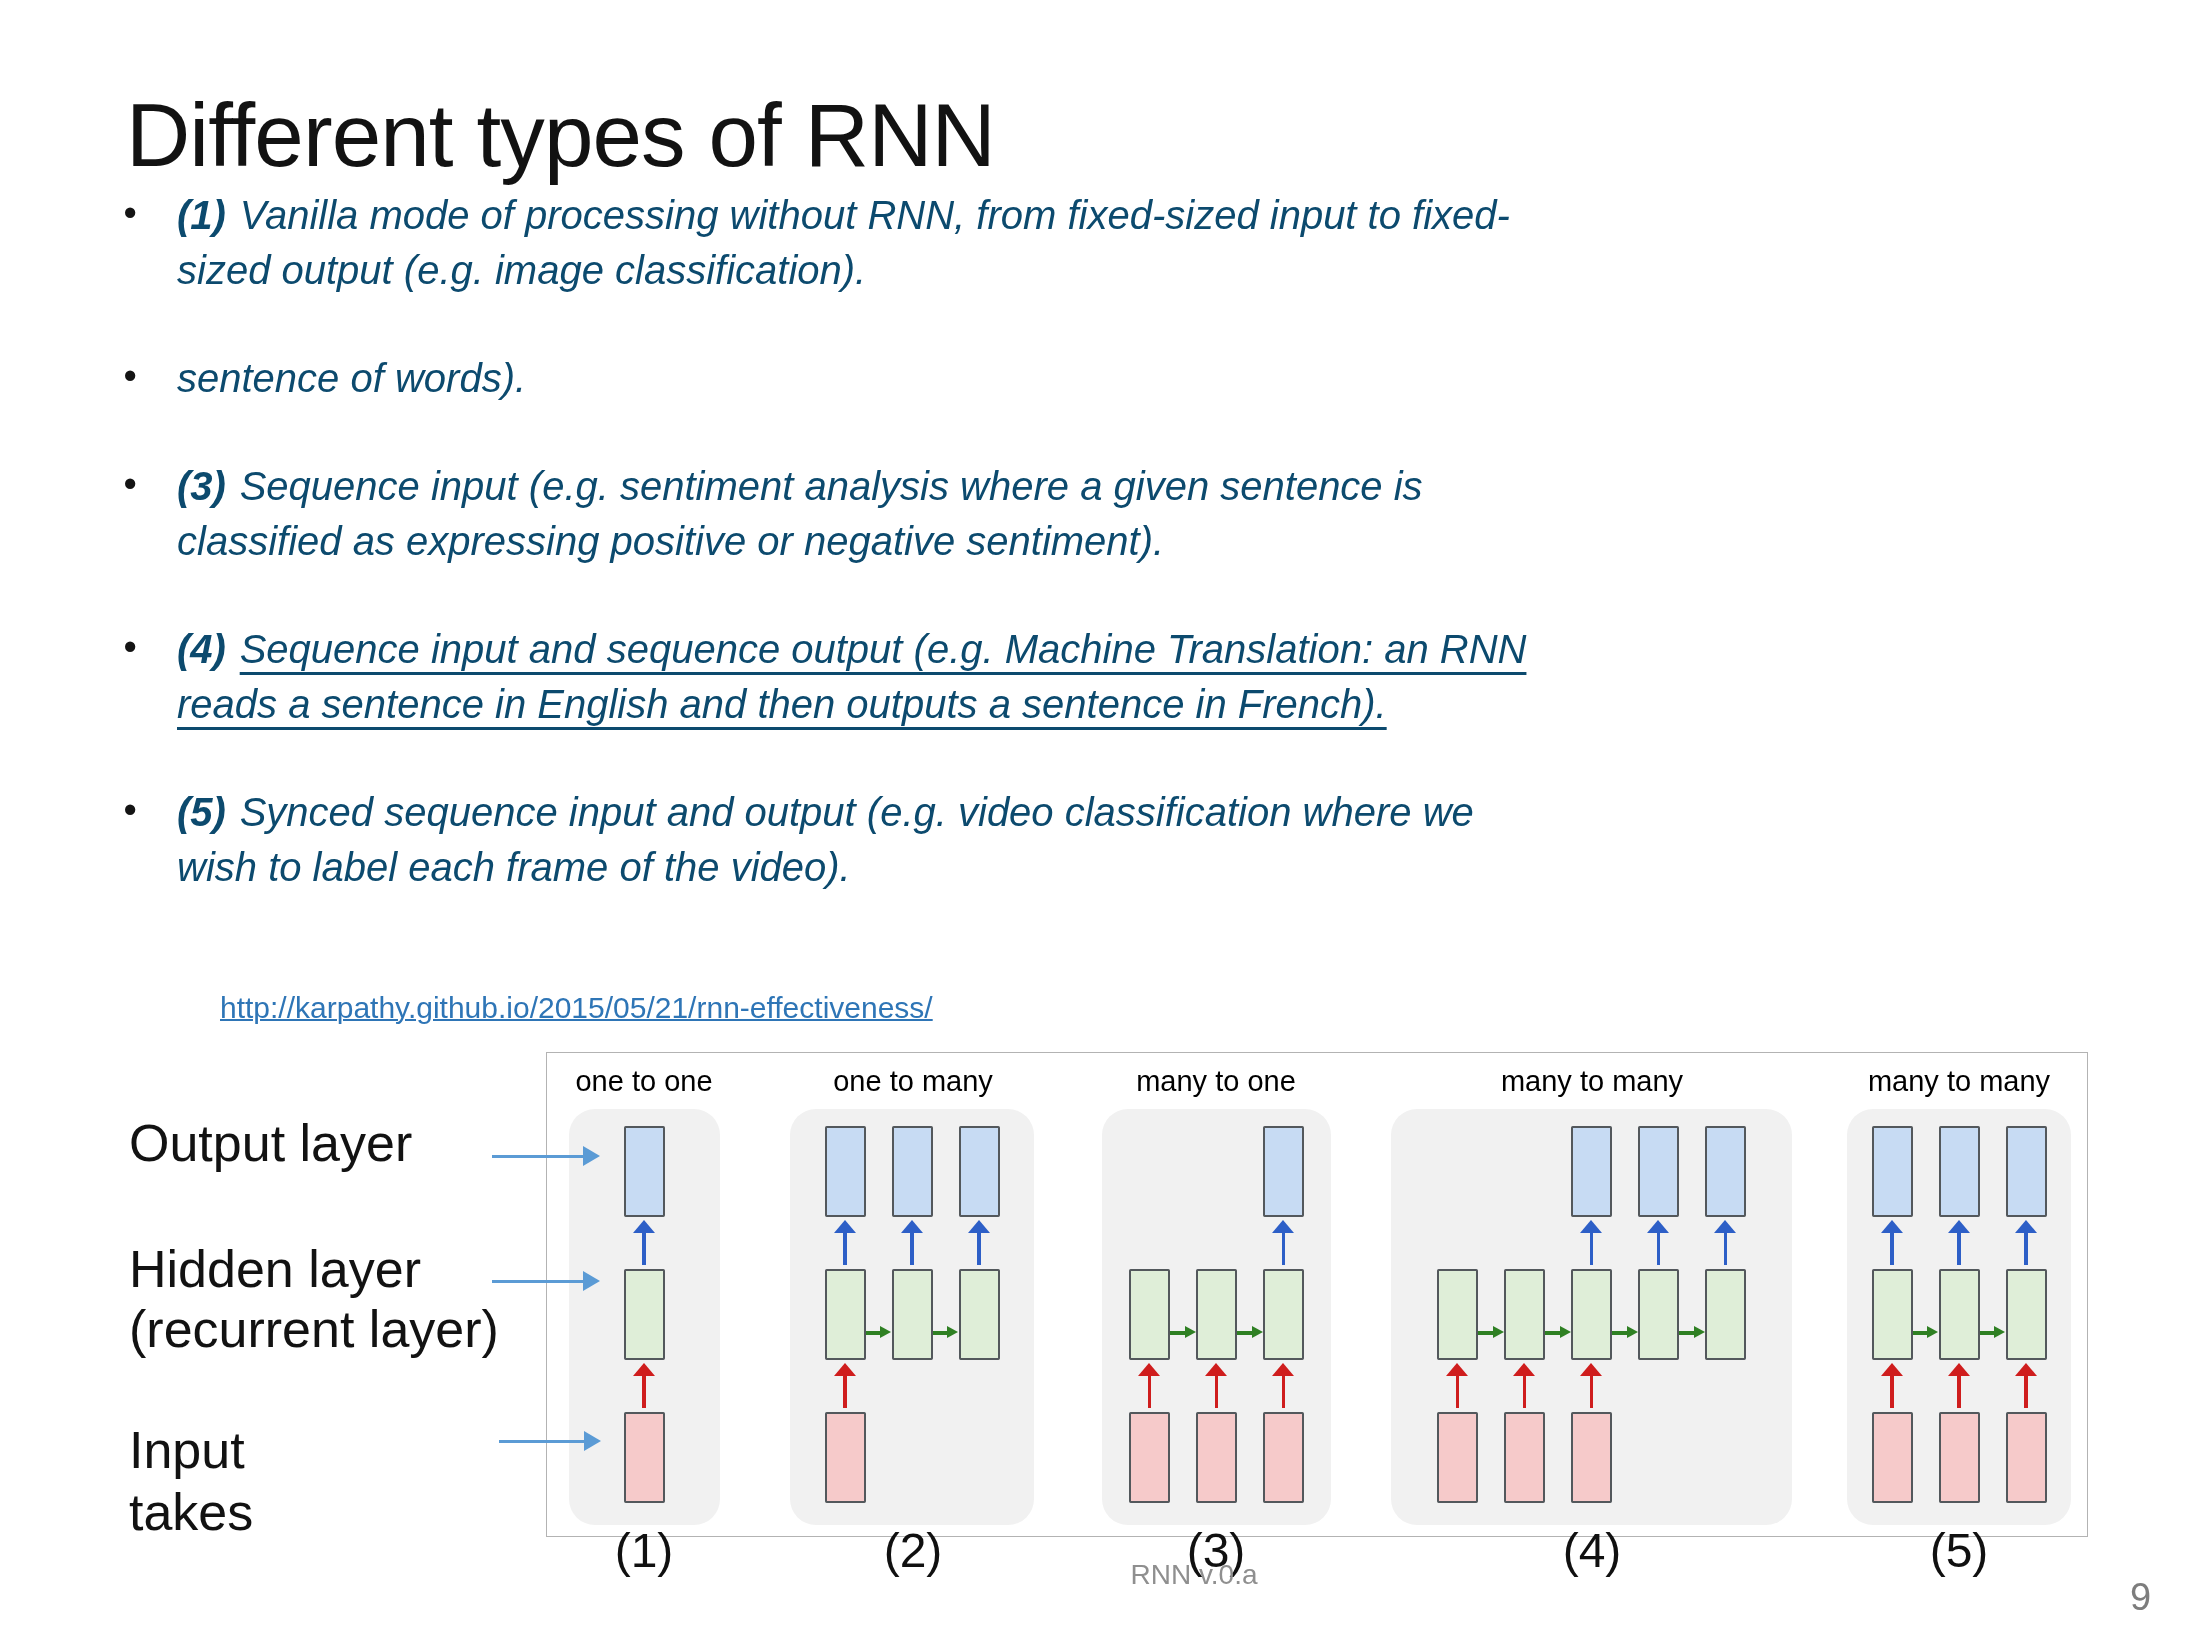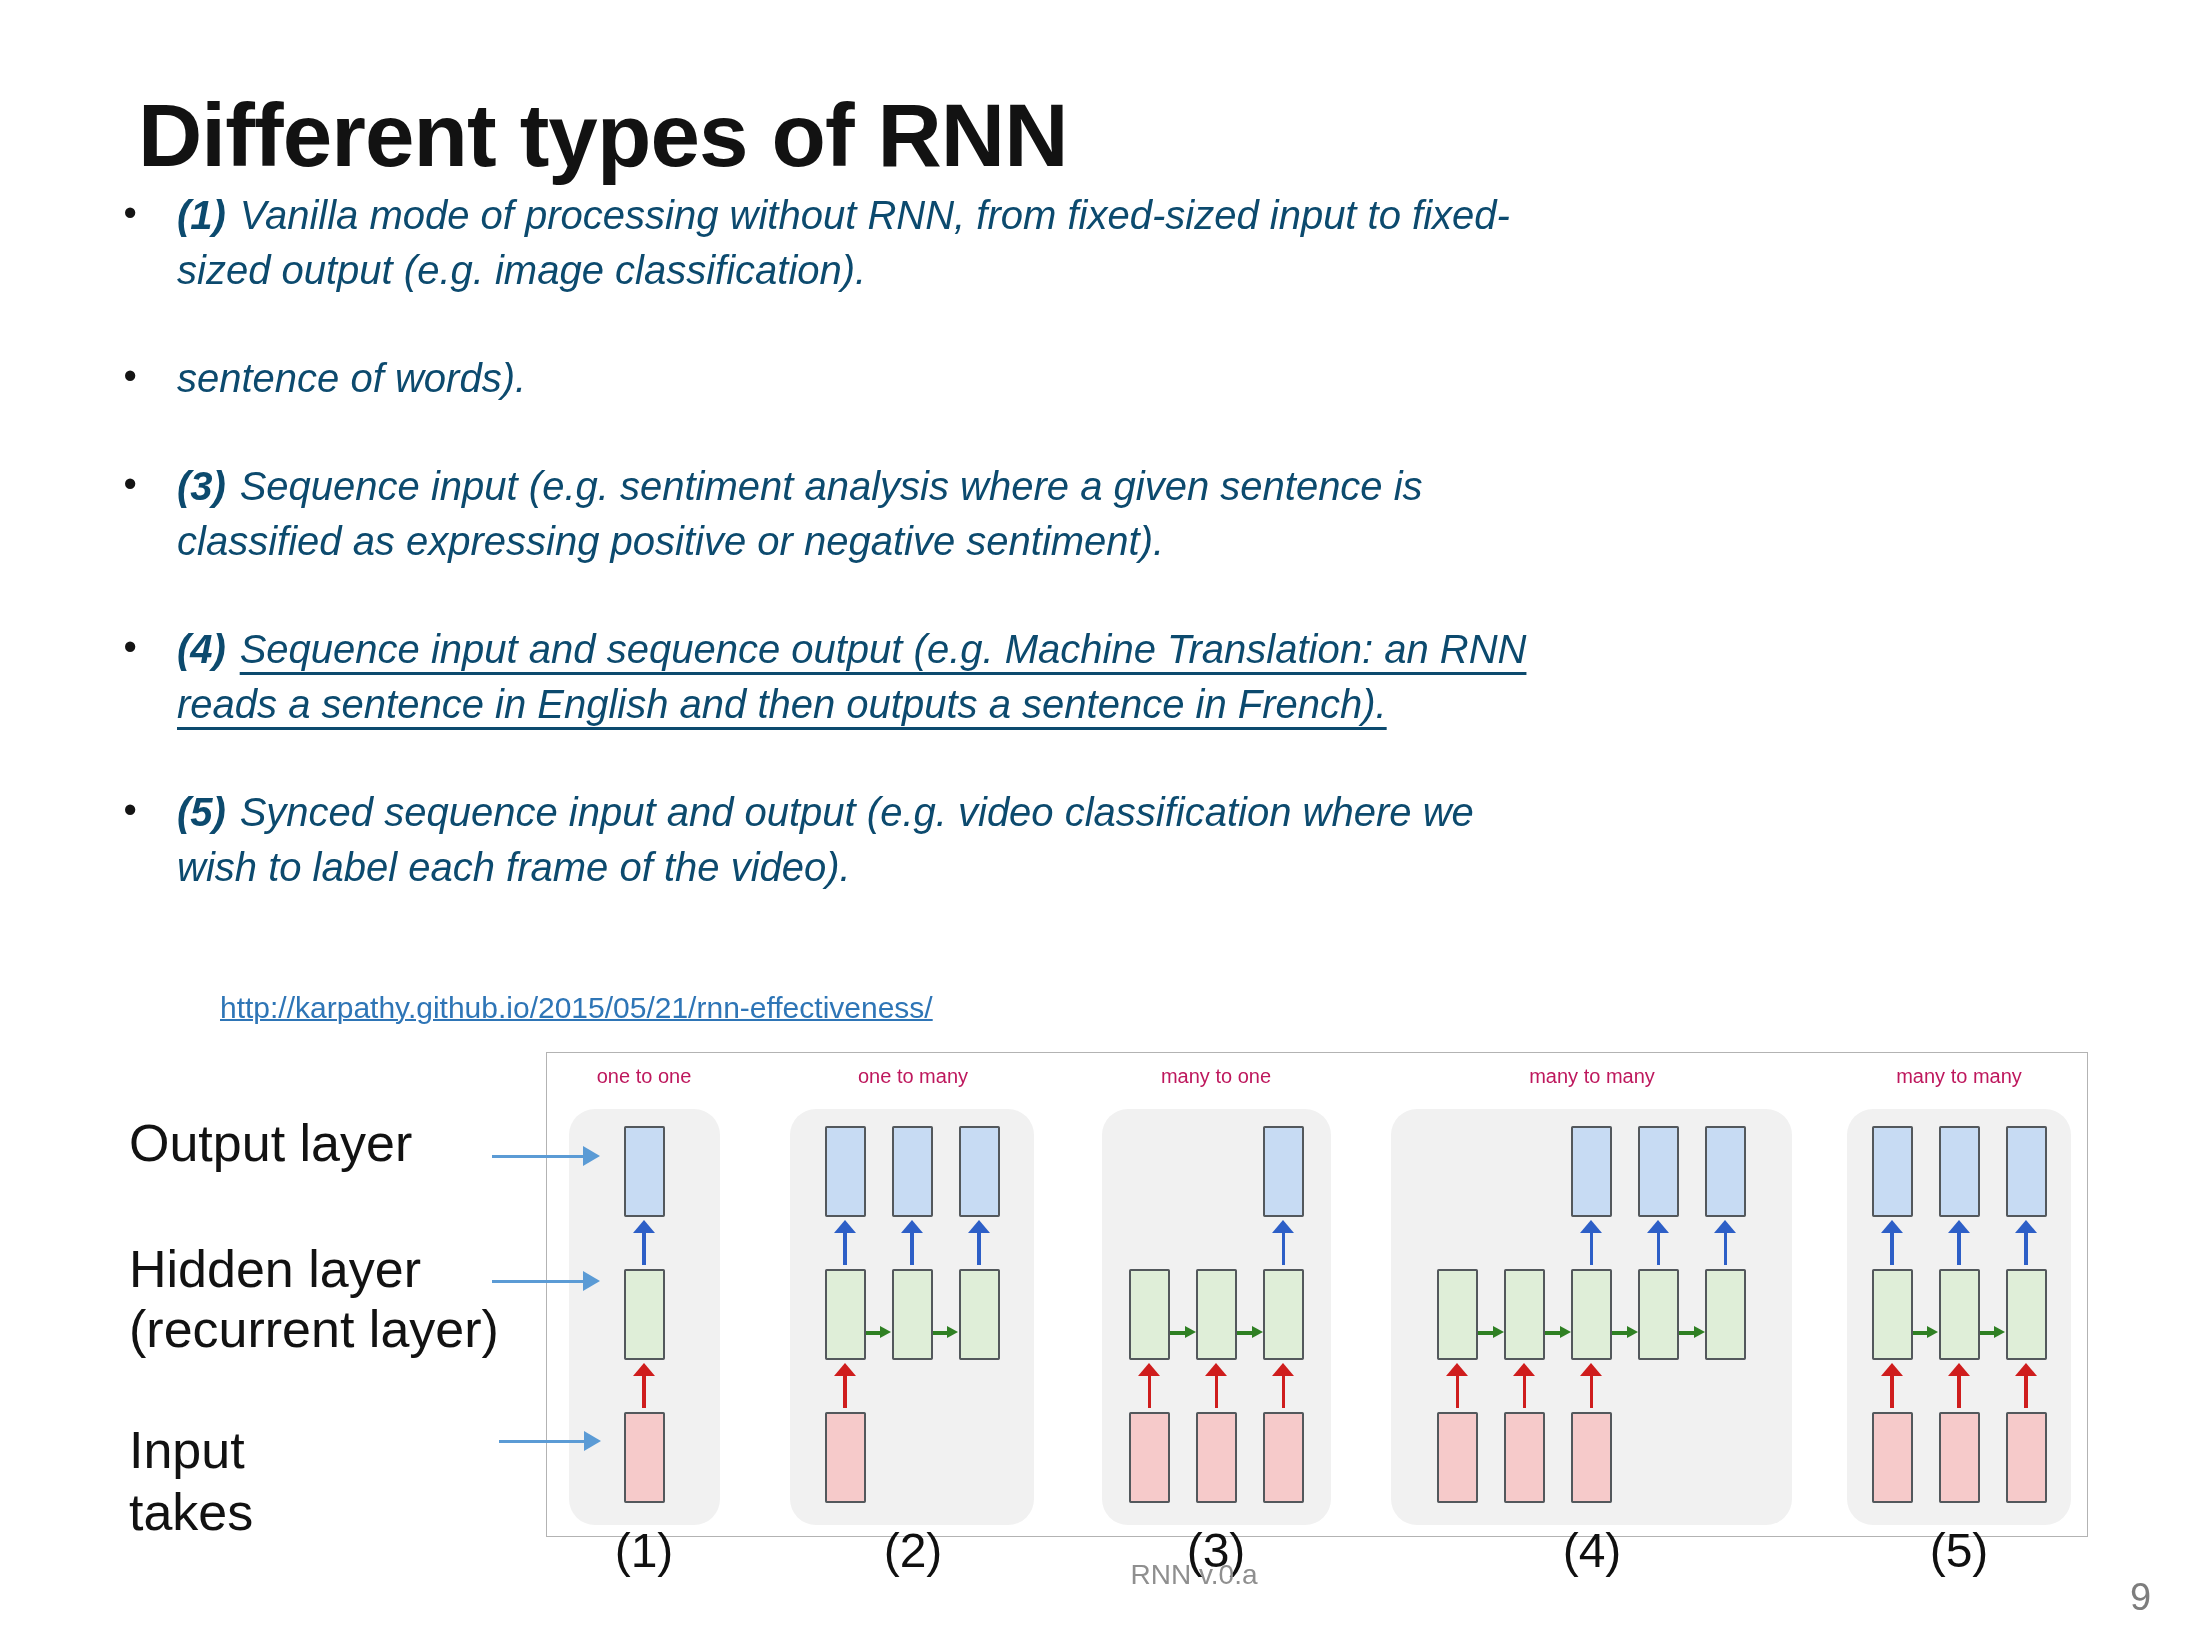--- a/index.html
+++ b/index.html
@@ -1,20 +1,20 @@
 <!DOCTYPE html>
 <html style="--out-box: #c7dbf3; --hid-box: #dfeed8; --in-box: #f6caca; --out-arrow: #2d5fc7; --in-arrow: #cf1d1d; --hid-arrow: #2f8023; --label-arrow: #5b9bd5;font-size:13.8px"><head>
 <meta charset="utf-8">
 <style>
   html,body{margin:0;padding:0;background:#ffffff;}
   .slide{position:relative;width:2203px;height:1652px;background:#ffffff;overflow:hidden;
          font-family:"Liberation Sans", sans-serif;color:#111;}
 
   
-  .title{position:absolute;left:138px;top:24px;font-size:89px;font-weight:700;
+  .title{position:absolute;left:126px;top:24px;font-size:89px;font-weight:400;
          letter-spacing:-0.9px;color:#121212;white-space:nowrap;}
 
   
   .bullets{position:absolute;left:120px;top:188px;right:95px;list-style:none;margin:0;padding:0;}
   .bullets li{position:relative;padding-left:57px;margin:0 0 53px 0;font-style:italic;
               font-size:40px;line-height:55px;color:#0c4a6e;}
   .bullets li::before{content:"\2022";position:absolute;left:3.4px;top:-1.7px;font-style:normal;
               font-size:38px;color:#141414;}
   .num{font-weight:700;margin-right:13.8px;}
   .l{display:block;}
@@ -28,21 +28,21 @@
   .layer-label{position:absolute;left:129px;font-size:52px;color:#121212;white-space:nowrap;}
   .larrow{position:absolute;height:20.6px;}
   .larrow .stem{position:absolute;left:0;right:16.3px;top:8.6px;height:3.4px;background:var(--label-arrow);}
   .larrow .head{position:absolute;right:0;top:0;width:0;height:0;
                 border-top:10.3px solid transparent;border-bottom:10.3px solid transparent;
                 border-left:17px solid var(--label-arrow);}
 
   
   .figure{position:absolute;left:546px;top:1052px;width:1542px;height:485px;background:#fff;
           border:1.7px solid #b3b3b3;box-sizing:border-box;}
-  .fhead{position:absolute;top:12px;transform:translateX(-50%);font-size:20px;color:#be185d;white-space:nowrap;}
+  .fhead{position:absolute;top:12px;transform:translateX(-50%);font-size:29px;color:#000000;white-space:nowrap;}
   .panel{position:absolute;top:56px;height:416px;background:#f1f1f1;border-radius:26px;
          display:flex;justify-content:center;gap:26px;padding-top:17px;box-sizing:border-box;}
   .pnum{position:absolute;top:470px;transform:translateX(-50%);font-size:48px;color:#101010;}
 
   .col{position:relative;width:41px;display:flex;flex-direction:column;}
   .box{width:41px;height:91px;box-sizing:border-box;border:2.6px solid #53585c;border-radius:1.7px;}
   .box.out{background:var(--out-box);}
   .box.hid{background:var(--hid-box);}
   .box.in{background:var(--in-box);}
   .box.ghost{visibility:hidden;}

